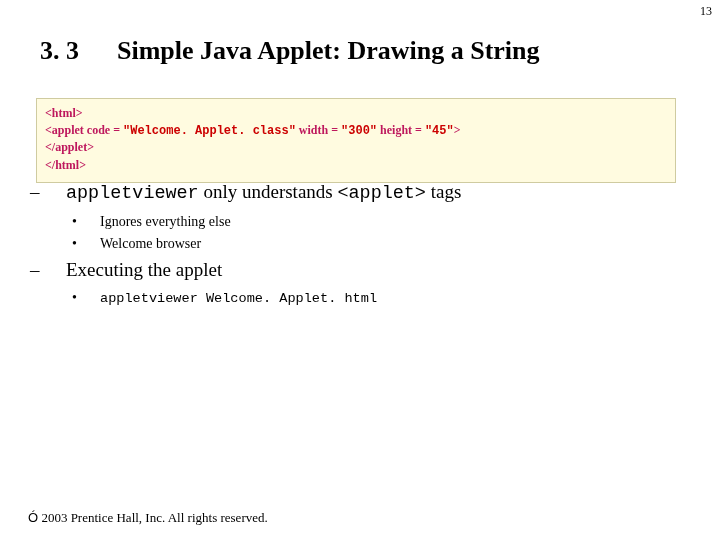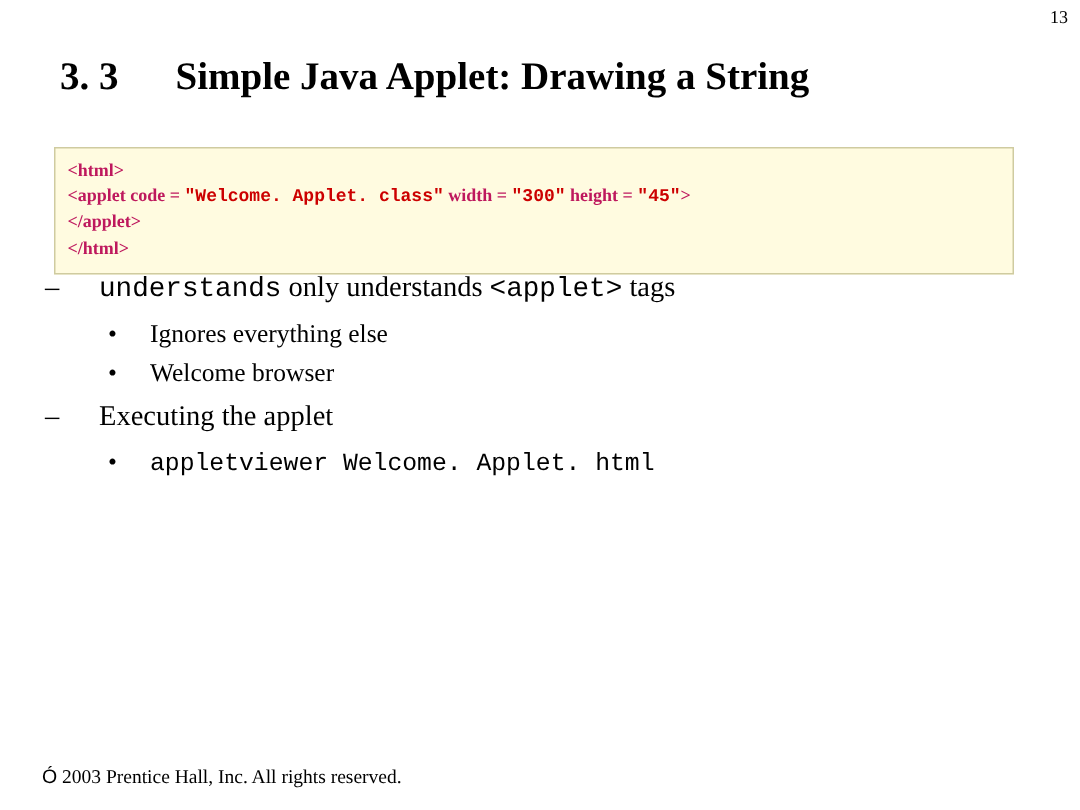--- a/index.html
+++ b/index.html
@@ -67,21 +67,21 @@
     margin-top: 2px;
     margin-bottom: 4px;
   }
   .lvl1 .dash {
     display: inline-block;
     width: 18px;
   }
   .lvl2 {
     padding-left: 64px;
     text-indent: -14px;
-    font-size: 17px;
+    font-size: 14px;
     margin-top: 2px;
     margin-bottom: 2px;
   }
   .lvl2 .dot {
     display: inline-block;
     width: 14px;
   }
   .mono {
     font-family: "Courier New", Courier, monospace;
     font-size: 0.97em;
@@ -106,21 +106,21 @@
 </div>
 
 <div class="code-block"><span class="kw">&lt;html&gt;</span>
 <span class="kw">&lt;applet code = </span><span class="str">"Welcome. Applet. class"</span><span class="kw"> width = </span><span class="str">"300"</span><span class="kw"> height = </span><span class="str">"45"</span><span class="kw">&gt;</span>
 <span class="kw">&lt;/applet&gt;</span>
 <span class="kw">&lt;/html&gt;</span></div>
 
 <div class="content">
   <ul>
     <li class="lvl1">
-      <span class="dash">–</span><span class="mono">understands</span><span> only understands </span><span class="mono">&lt;applet&gt;</span><span> tags</span>
+      <span class="dash">–</span><span class="mono">appletviewer</span><span> only understands </span><span class="mono">&lt;applet&gt;</span><span> tags</span>
     </li>
     <li class="lvl2">
       <span class="dot">•</span><span>Ignores everything else</span>
     </li>
     <li class="lvl2">
       <span class="dot">•</span><span>Welcome browser</span>
     </li>
     <li class="lvl1">
       <span class="dash">–</span><span>Executing the applet</span>
     </li>

